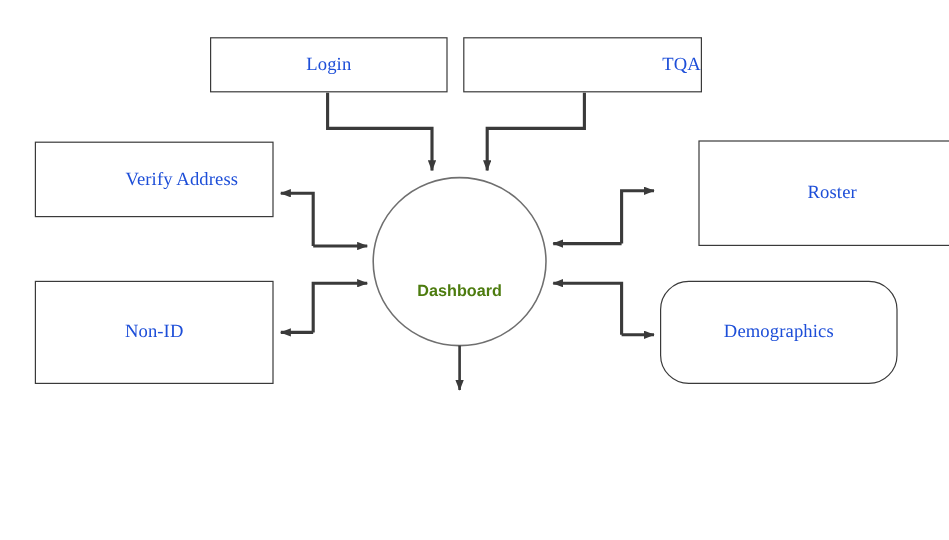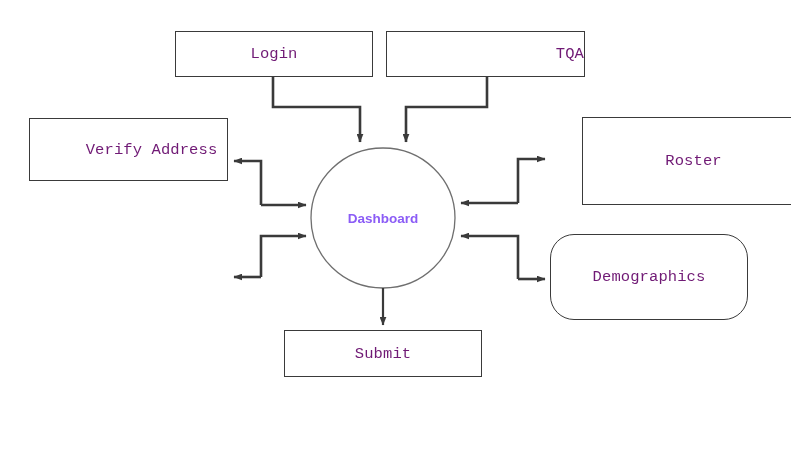--- a/index.html
+++ b/index.html
@@ -25,34 +25,35 @@
     height: 450px;
   }
   .node-box {
     position: absolute;
     box-sizing: border-box;
     border: 1.4px solid #3a3a3a;
     background: #ffffff;
     display: flex;
     align-items: center;
     justify-content: center;
-    color: #701a75;
+    color: #1d4ed8;
     font-size: 15.5px;
-    font-family: Liberation Mono, monospace;
+    font-family: Liberation Serif, serif;
     letter-spacing: 0.1px;
   }
   .hub-label {
     position: absolute;
-    color: #8b5cf6;
+    color: #4d7c0f;
     font-size: 13.5px;
     font-weight: bold;
     font-family: "Liberation Sans", sans-serif;
     text-align: center;
     white-space: nowrap;
     transform: translate(-50%, -50%);
+    margin-top: 24px;
   }
   .box-login    { left: 175px; top: 31px;  width: 198px; height: 46px; }
   .box-tqa      { left: 386px; top: 31px;  width: 199px; height: 46px; justify-content: flex-end; }
   .box-verify   { left: 29px;  top: 118px; width: 199px; height: 63px; padding-left: 46px; }
   .box-nonid    { left: 29px;  top: 234px; width: 199px; height: 86px; }
   .box-roster   { left: 582px; top: 117px; width: 223px; height: 88px; }
   .box-demo     { left: 550px; top: 234px; width: 198px; height: 86px; border-radius: 24px; }
   .box-submit   { left: 284px; top: 330px; width: 198px; height: 47px; }
 </style>
 </head>
@@ -97,28 +98,28 @@
   </div>
 
   <div class="node-box box-tqa">
     <span>TQA</span>
   </div>
 
   <div class="node-box box-verify">
     <span>Verify Address</span>
   </div>
 
+  <div class="node-box box-nonid">
+    <span>Non-ID</span>
+  </div>
 
   <div class="node-box box-roster">
     <span>Roster</span>
   </div>
 
   <div class="node-box box-demo">
     <span>Demographics</span>
   </div>
 
-  <div class="node-box box-submit">
-    <span>Submit</span>
-  </div>
 
   <div class="hub-label" style="left:383px; top:218px;">Dashboard</div>
 
 </div>
 
 </body></html>

